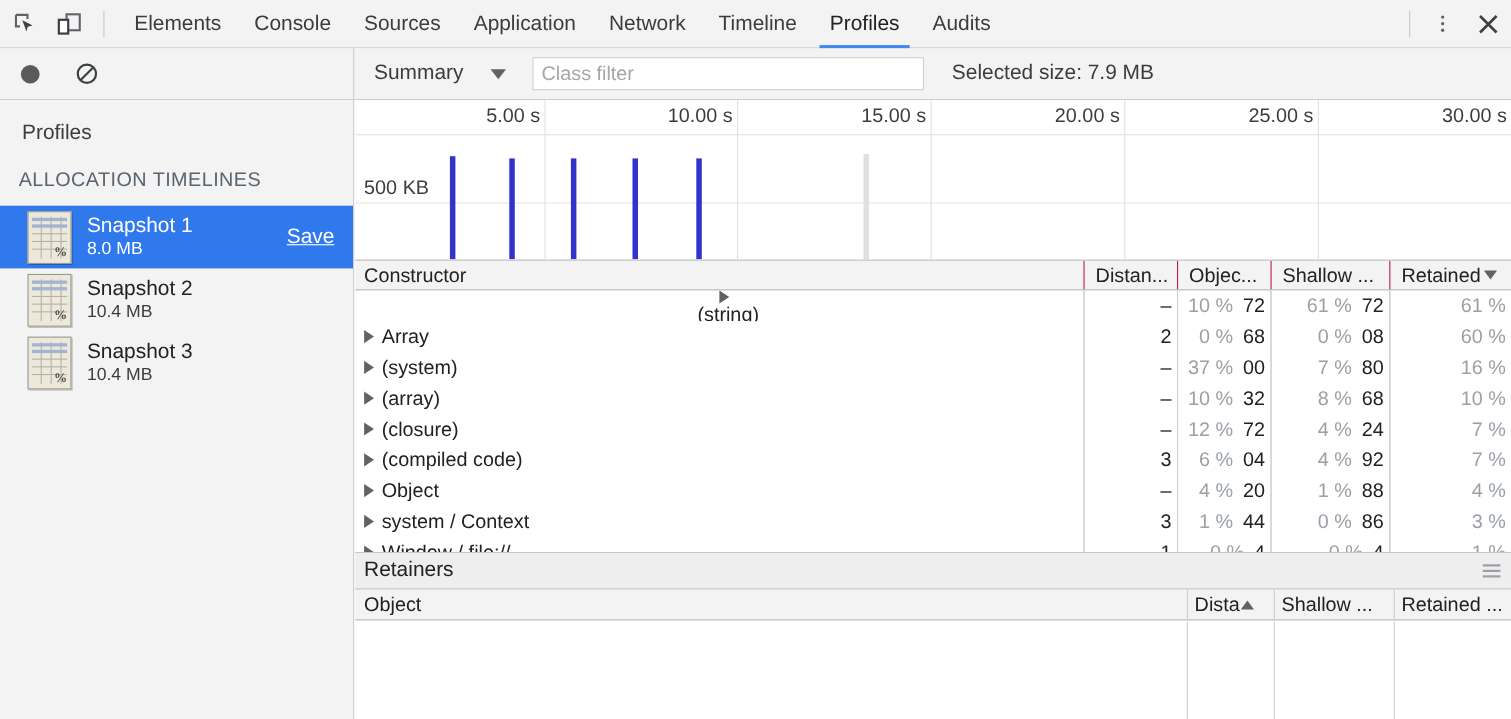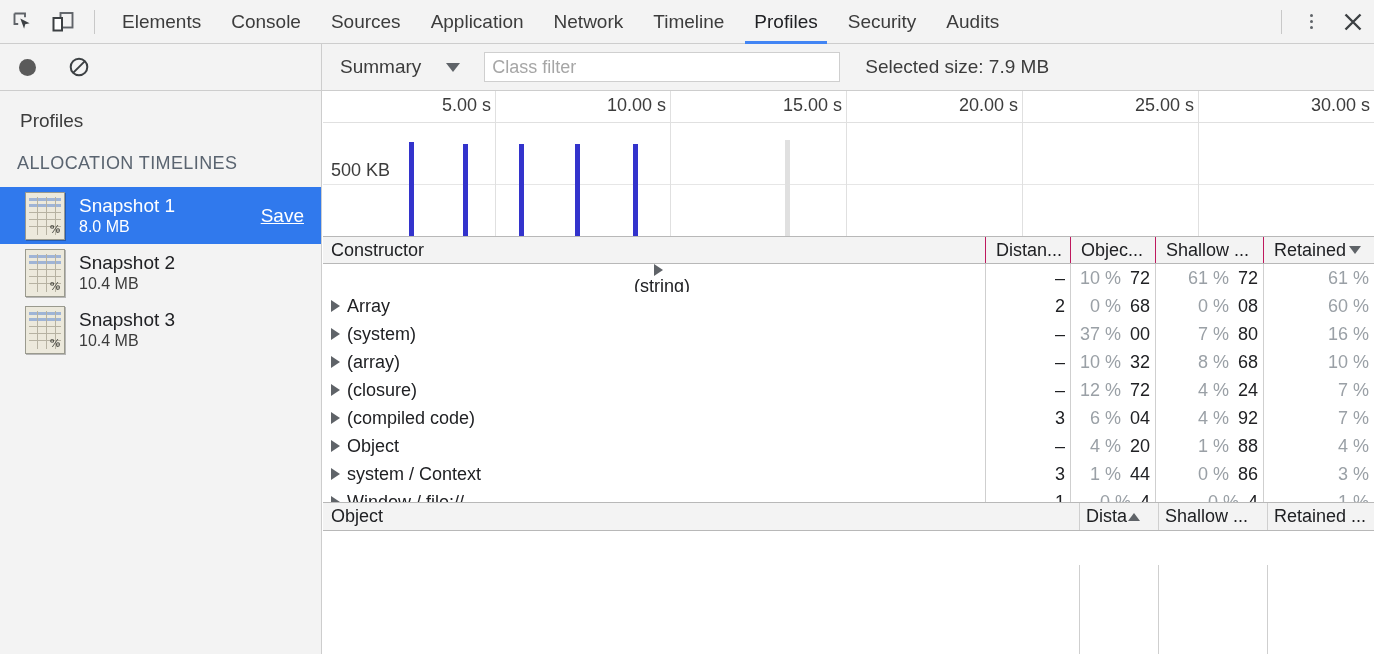--- a/index.html
+++ b/index.html
@@ -449,23 +449,20 @@
           <span>Application</span>
         </div>
       <div class="tab">
           <span>Network</span>
         </div>
       <div class="tab">
           <span>Timeline</span>
         </div>
       <div class="tab active">
           <span>Profiles</span>
-        </div>
-      <div class="tab">
-          <span>Security</span>
         </div>
       <div class="tab">
           <span>Audits</span>
         </div>
     </div>
     <div class="tabbar-right">
       <div class="tb-sep"></div>
       <div class="menu-dots">
         <i></i>
           <i></i>
@@ -778,20 +775,28 @@
             <span class="cnt">4</span>
           </div>
           <div class="gcell num" style="left: 940px; width: 111px; justify-content: flex-end;">
             <span class="pctv">1 %</span>
           </div>
         </div>
       </div>
   </div>
 
   <div class="retainers">
+    <div class="ret-title-bar">
+      <div class="ret-title">Retainers</div>
+      <div class="ret-menu">
+          <i></i>
+          <i></i>
+          <i></i>
+        </div>
+    </div>
     <div class="ret-head">
       <div class="rh-cell first" style="left:0; width:756px;">
         <span>Object</span>
       </div>
       <div class="rh-cell" style="left:756px; width:79px;">
         <span>Dista</span>
         <span class="asc-arrow"></span>
       </div>
       <div class="rh-cell" style="left:835px; width:109px;">
         <span>Shallow ...</span>

